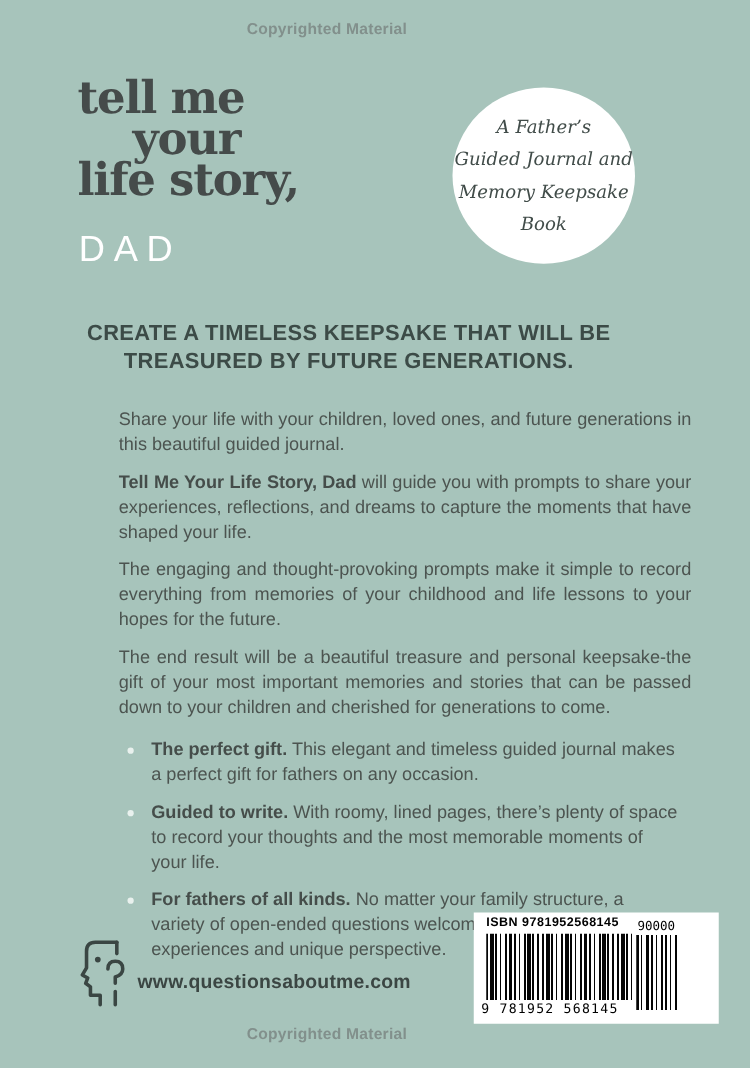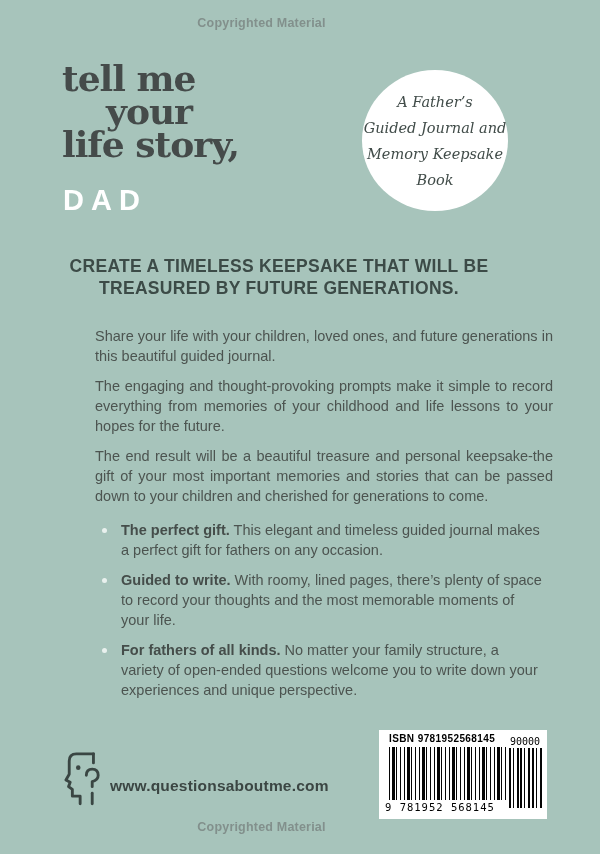--- a/index.html
+++ b/index.html
@@ -17,21 +17,21 @@
 
   
   .title-block{
     position:absolute;left:62px;top:62px;
     font-family:"DejaVu Serif", serif;font-weight:bold;
     font-size:36px;line-height:33px;letter-spacing:-1px;color:#454b4a;
   }
   .t-line.indent{margin-left:44px;}
   .dad{
     position:absolute;left:63px;top:184px;color:#ffffff;
-    font-size:29px;letter-spacing:7px;font-weight:700;
+    font-size:29px;letter-spacing:7px;font-weight:400;
   }
 
   
   .badge{
     position:absolute;left:362px;top:70px;width:146px;height:141px;
     background:#ffffff;border-radius:50%;
     display:flex;flex-direction:column;align-items:center;justify-content:center;
     text-align:center;
     font-family:"DejaVu Serif", serif;font-style:italic;
     font-size:14.5px;line-height:26px;color:#414c49;
@@ -67,21 +67,21 @@
   
   .logo-icon{position:absolute;left:64px;top:751px;}
   .website{
     position:absolute;left:110px;top:777px;
     color:#3b4643;font-size:15.5px;font-weight:bold;letter-spacing:.2px;text-align:right;
   }
 
   
   .barcode-box{
     position:absolute;left:379px;top:730px;width:168px;height:89px;
-    background:#ffffff;color:#000;
+    background:#ffffff;color:#000;padding-left:28px;
   }
   .isbn-label{
     position:absolute;top:3px;left:10px;
     font-size:10px;font-weight:600;letter-spacing:.4px;
   }
   .ean-bars{
     position:absolute;left:10px;top:17px;width:118px;height:53px;
     background:repeating-linear-gradient(90deg,
       #050505 0 1.5px,#fff 1.5px 3px,#050505 3px 6px,#fff 6px 7px,
       #050505 7px 8.5px,#fff 8.5px 11px,#050505 11px 12px,#fff 12px 15px);
@@ -117,20 +117,21 @@
   <span>A Father’s</span>
   <span>Guided Journal and</span>
   <span>Memory Keepsake</span>
   <span>Book</span>
 </div>
 
 <h1 class="headline">CREATE A TIMELESS KEEPSAKE THAT WILL BE TREASURED BY FUTURE GENERATIONS.</h1>
 
 <div class="body-col">
   <p class="para"><b></b><span>Share your life with your children, loved ones, and future generations in this beautiful guided journal.</span></p>
+  <p class="para"><b>Tell Me Your Life Story, Dad</b><span> will guide you with prompts to share your experiences, reflections, and dreams to capture the moments that have shaped your life.</span></p>
   <p class="para"><b></b><span>The engaging and thought-provoking prompts make it simple to record everything from memories of your childhood and life lessons to your hopes for the future.</span></p>
   <p class="para last"><b></b><span>The end result will be a beautiful treasure and personal keepsake-the gift of your most important memories and stories that can be passed down to your children and cherished for generations to come.</span></p>
 
   <ul class="bullets">
     <li><b>The perfect gift.</b><span> This elegant and timeless guided journal makes a perfect gift for fathers on any occasion.</span></li>
     <li><b>Guided to write.</b><span> With roomy, lined pages, there’s plenty of space to record your thoughts and the most memorable moments of your life.</span></li>
     <li><b>For fathers of all kinds.</b><span> No matter your family structure, a variety of open-ended questions welcome you to write down your experiences and unique perspective.</span></li>
   </ul>
 </div>
 

